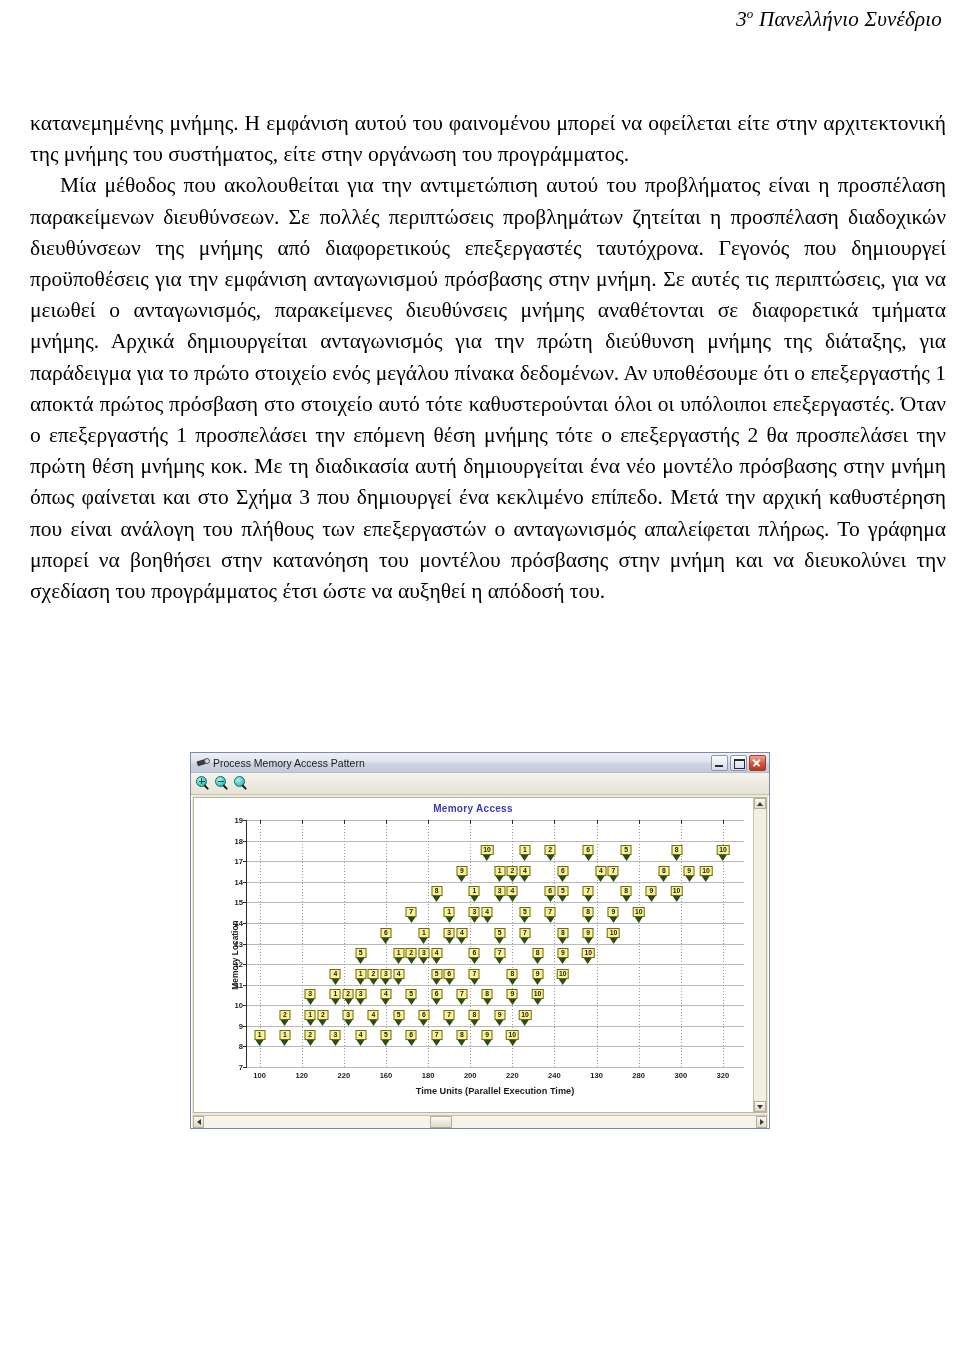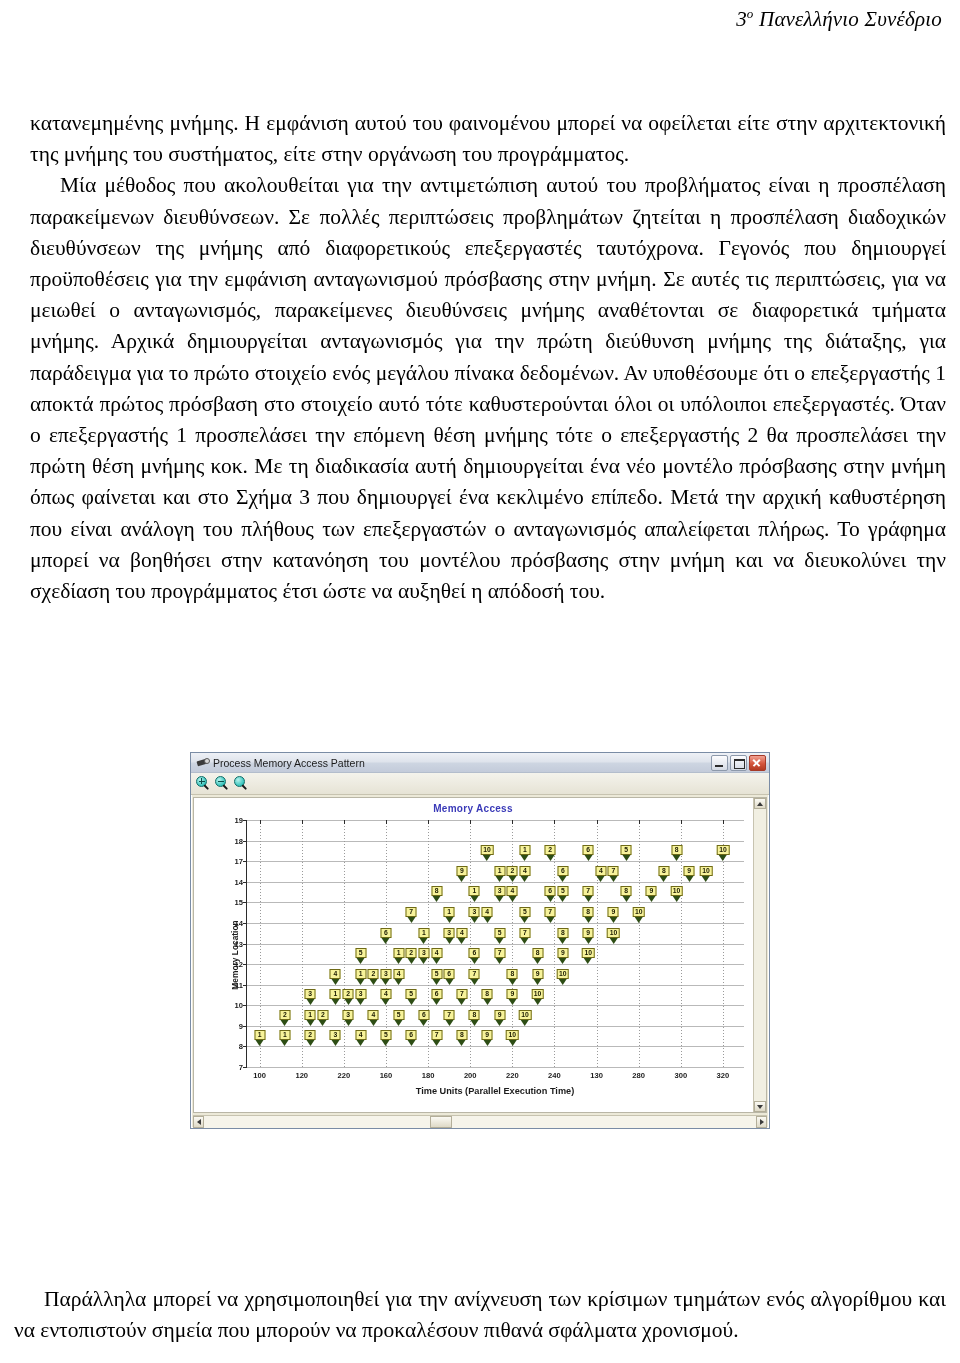--- a/index.html
+++ b/index.html
@@ -760,15 +760,14 @@
         <div class="ar right">
             <i></i>
           </div>
       </div>
 
 
     </div>
   </div>
 
 
-  <div class="tail">Παράλληλα μπορεί να χρησιμοποιηθεί για την ανίχνευση των κρίσιμων τμημάτων ενός αλγορίθμου και να εντοπιστούν σημεία που μπορούν να προκαλέσουν πιθανά σφάλματα χρονισμού.</div>
 
 </div>
 
 </body></html>

